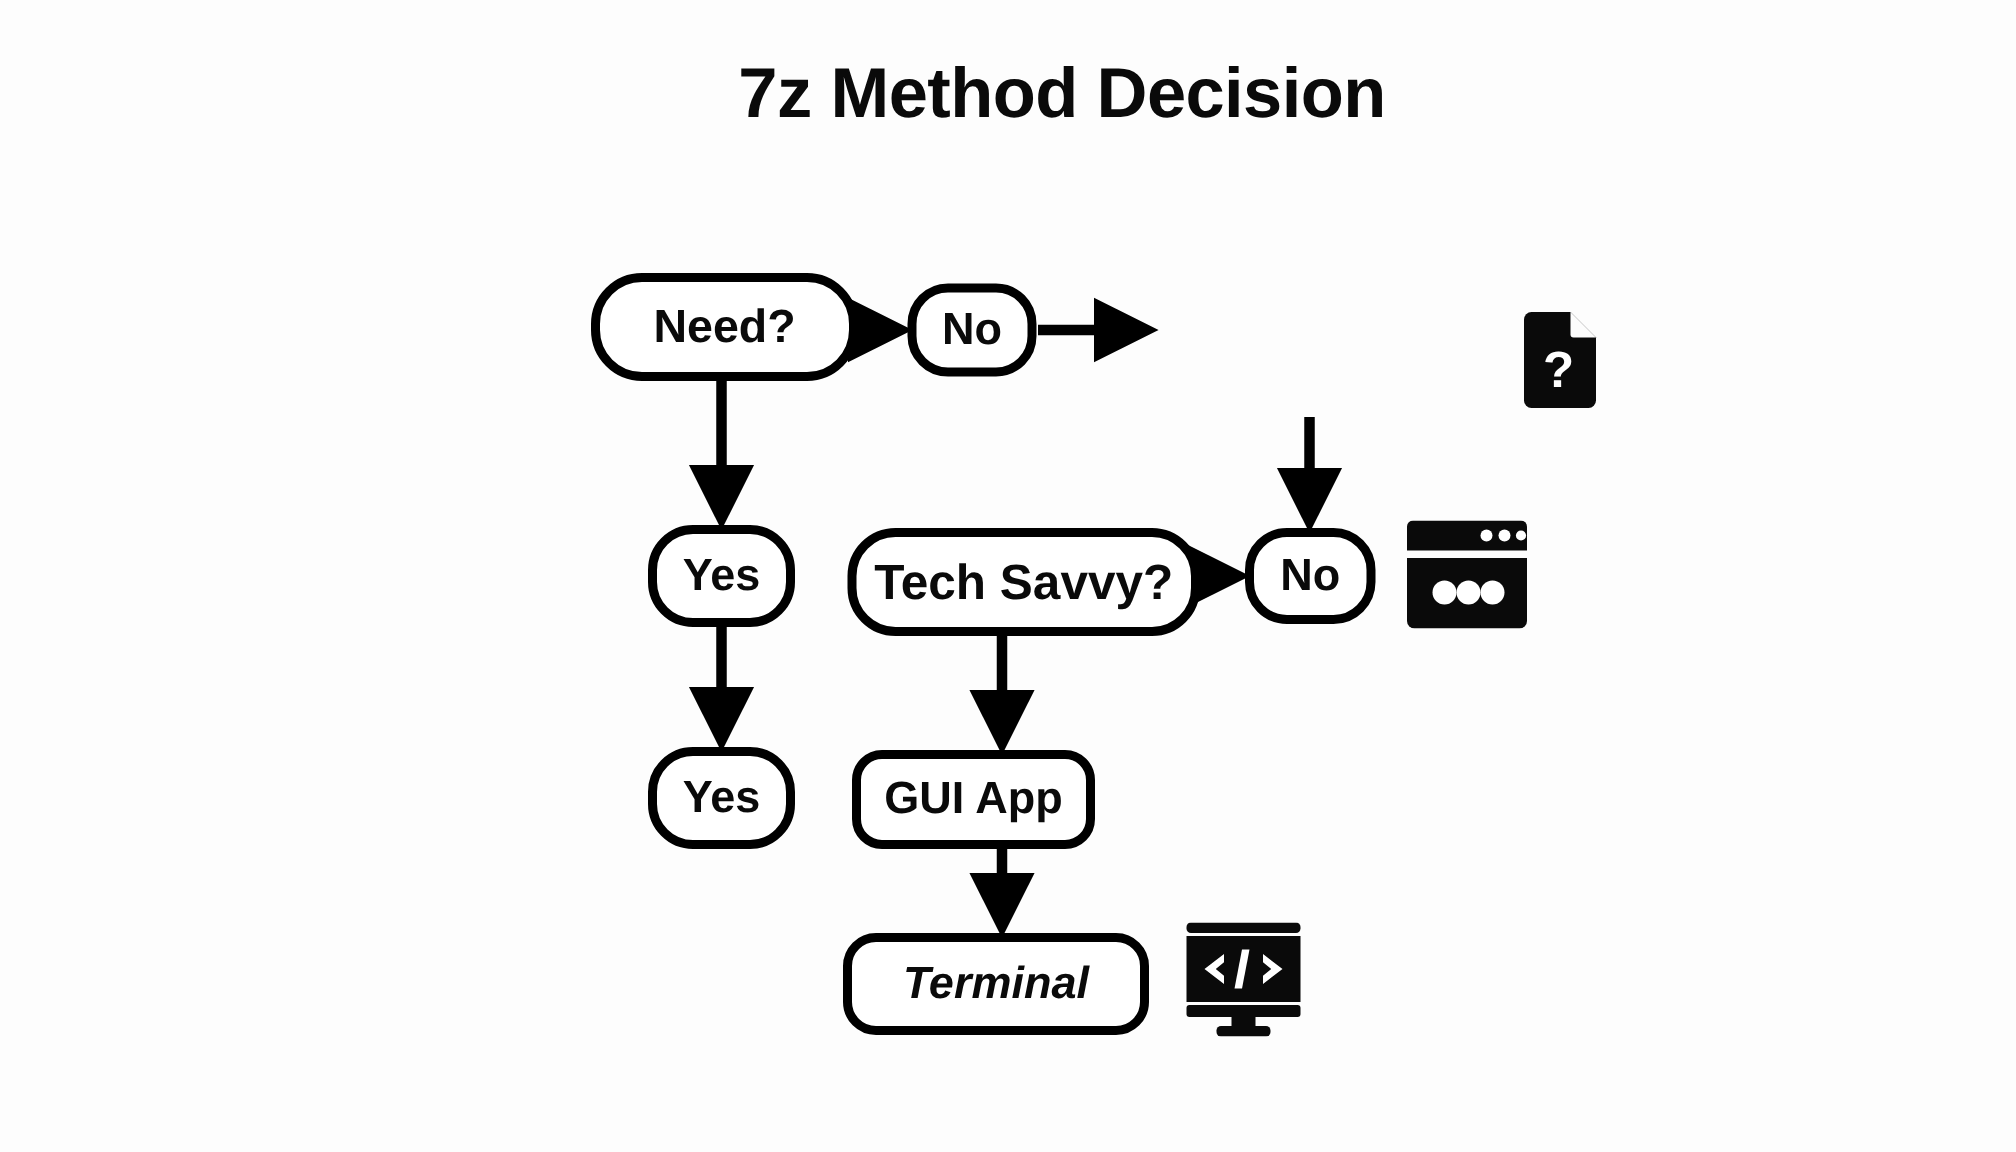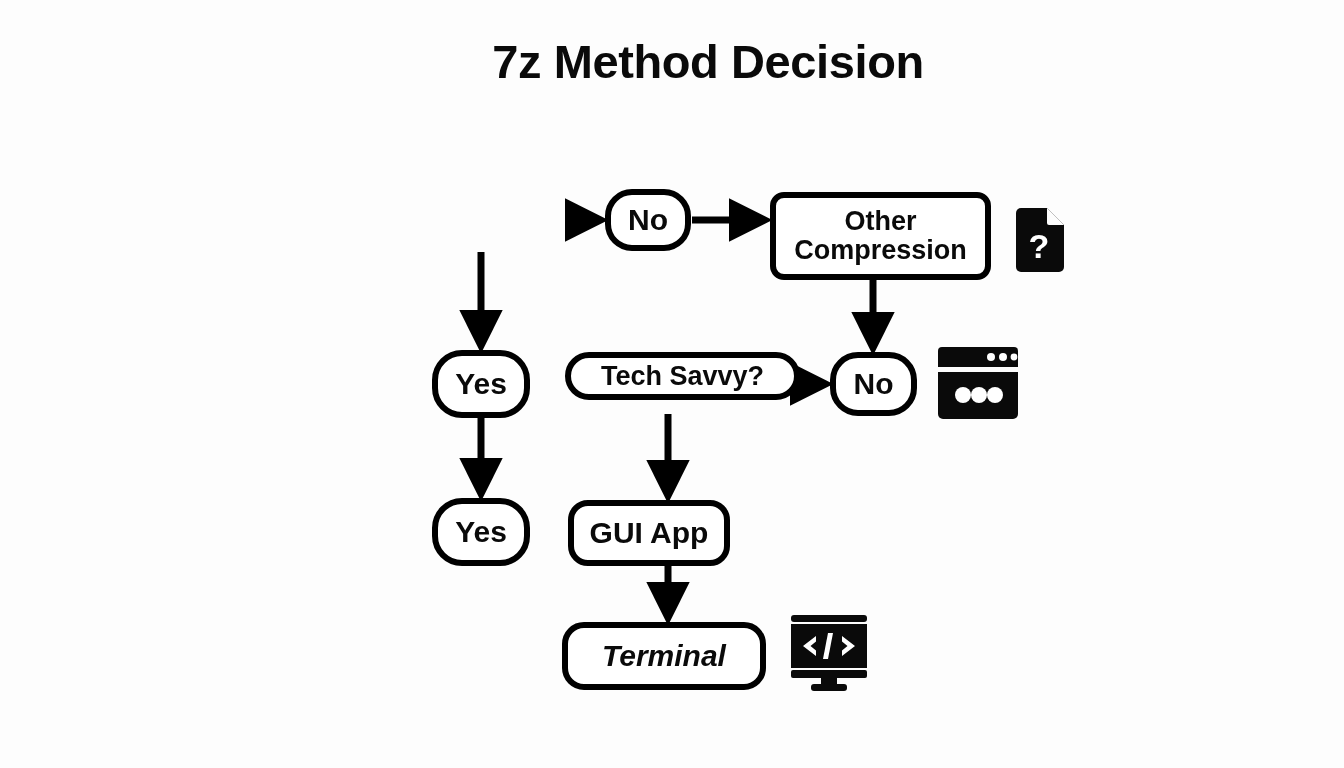--- a/index.html
+++ b/index.html
@@ -60,21 +60,21 @@
   .node-label {
     display: block;
     white-space: pre-line;
   }
 
   
   #node-need      { left: 394px; top: 182px; width: 178px; height: 72px;  border-radius: 34px; font-size: 31px; }
   #node-no1       { left: 605px; top: 189px; width: 86px;  height: 62px;  border-radius: 27px; font-size: 30px; }
   #node-other     { left: 770px; top: 192px; width: 221px; height: 88px;  border-radius: 14px; font-size: 27px; }
   #node-yes1      { left: 432px; top: 350px; width: 98px;  height: 68px;  border-radius: 30px; font-size: 30px; }
-  #node-tech      { left: 565px; top: 352px; width: 235px; height: 48px;  border-radius: 32px; font-size: 27px; }
+  #node-tech      { left: 565px; top: 352px; width: 235px; height: 72px;  border-radius: 32px; font-size: 33px; }
   #node-no2       { left: 830px; top: 352px; width: 87px;  height: 64px;  border-radius: 28px; font-size: 30px; }
   #node-yes2      { left: 432px; top: 498px; width: 98px;  height: 68px;  border-radius: 30px; font-size: 30px; }
   #node-gui       { left: 568px; top: 500px; width: 162px; height: 66px;  border-radius: 20px; font-size: 30px; }
   #node-terminal  { left: 562px; top: 622px; width: 204px; height: 68px;  border-radius: 22px; font-size: 30px; font-style: italic; }
 
   
   #edges {
     position: absolute;
     left: 0;
     top: 0;
@@ -117,29 +117,28 @@
 
     <line x1="801" y1="384" x2="825" y2="384" stroke="#000000" stroke-width="7" marker-end="url(#ah)"></line>
 
     <line x1="481" y1="416" x2="481" y2="493" stroke="#000000" stroke-width="7" marker-end="url(#ah)"></line>
 
     <line x1="668" y1="414" x2="668" y2="495" stroke="#000000" stroke-width="7" marker-end="url(#ah)"></line>
 
     <line x1="668" y1="564" x2="668" y2="617" stroke="#000000" stroke-width="7" marker-end="url(#ah)"></line>
   </svg>
 
+  <div class="node" id="node-need">
+    <span class="node-label">Need?</span>
+  </div>
 
   <div class="node" id="node-no1">
     <span class="node-label">No</span>
   </div>
 
-  <div class="node" id="node-other">
-    <span class="node-label">Other
-Compression</span>
-  </div>
 
   <div class="node" id="node-yes1">
     <span class="node-label">Yes</span>
   </div>
 
   <div class="node" id="node-tech">
     <span class="node-label">Tech Savvy?</span>
   </div>
 
   <div class="node" id="node-no2">

